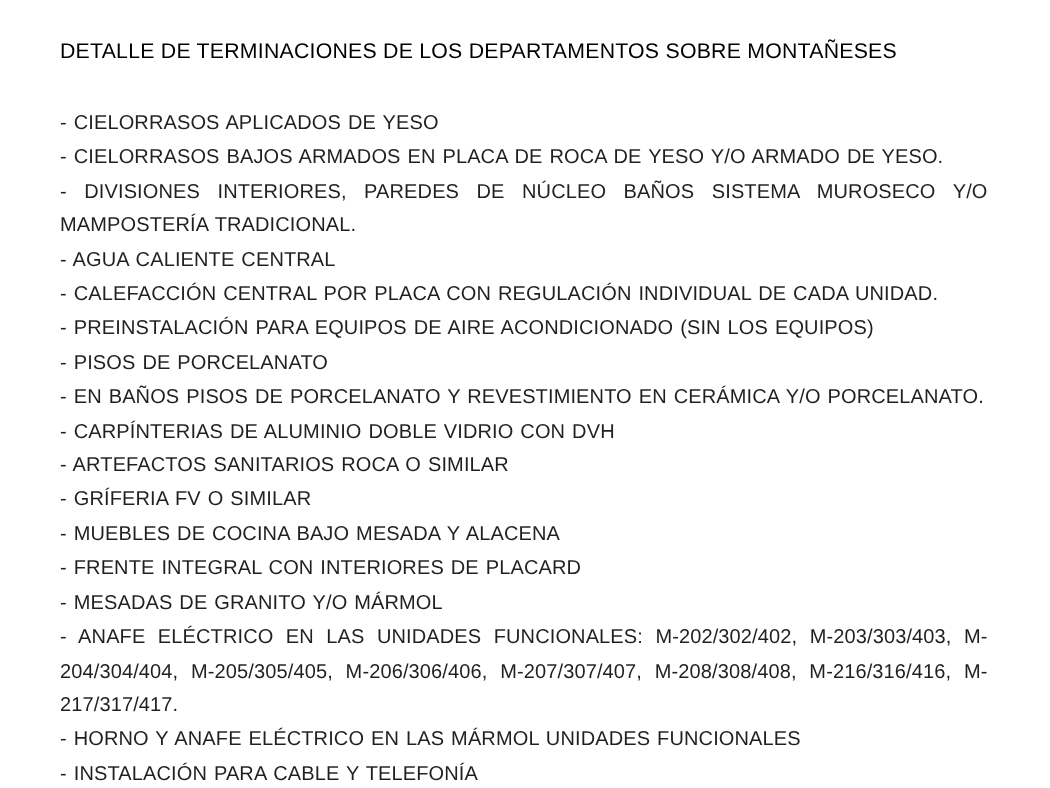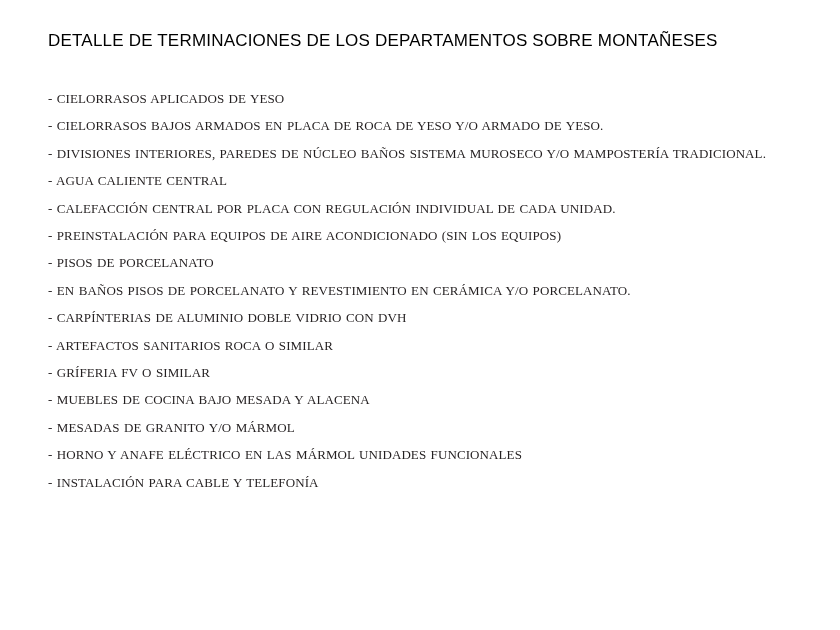--- a/index.html
+++ b/index.html
@@ -18,45 +18,46 @@
     padding: 31px 50px 0 48px;
   }
   .title {
     font-size: 17px;
     font-weight: normal;
     letter-spacing: 0.2px;
     margin: 0 0 34px 0;
     color: #000000;
   }
   .items p.item {
-    font-size: 13px;
+    font-size: 16px;
     line-height: 27.4px;
     margin: 0;
     text-align: justify;
     letter-spacing: 0.1px;
     word-spacing: 1px;
     color: #231f20;
-    font-family: Liberation Serif, serif;
   }
 </style>
 </head>
 <body>
 
 <div class="doc">
   <h1 class="title">DETALLE DE TERMINACIONES DE LOS DEPARTAMENTOS SOBRE MONTAÑESES</h1>
   <div class="items">
       <p class="item">- CIELORRASOS APLICADOS DE YESO</p>
       <p class="item">- CIELORRASOS BAJOS ARMADOS EN PLACA DE ROCA DE YESO Y/O ARMADO DE YESO.</p>
       <p class="item">- DIVISIONES INTERIORES, PAREDES DE NÚCLEO BAÑOS SISTEMA MUROSECO Y/O MAMPOSTERÍA TRADICIONAL.</p>
       <p class="item">- AGUA CALIENTE CENTRAL</p>
       <p class="item">- CALEFACCIÓN CENTRAL POR PLACA CON REGULACIÓN INDIVIDUAL DE CADA UNIDAD.</p>
       <p class="item">- PREINSTALACIÓN PARA EQUIPOS DE AIRE ACONDICIONADO (SIN LOS EQUIPOS)</p>
       <p class="item">- PISOS DE PORCELANATO</p>
       <p class="item">- EN BAÑOS PISOS DE PORCELANATO Y REVESTIMIENTO EN CERÁMICA Y/O PORCELANATO.</p>
       <p class="item">- CARPÍNTERIAS DE ALUMINIO DOBLE VIDRIO CON DVH</p>
       <p class="item">- ARTEFACTOS SANITARIOS ROCA O SIMILAR</p>
       <p class="item">- GRÍFERIA FV O SIMILAR</p>
       <p class="item">- MUEBLES DE COCINA BAJO MESADA Y ALACENA</p>
+      <p class="item">- FRENTE INTEGRAL CON INTERIORES DE PLACARD</p>
       <p class="item">- MESADAS DE GRANITO Y/O MÁRMOL</p>
+      <p class="item">- ANAFE ELÉCTRICO EN LAS UNIDADES FUNCIONALES: M-202/302/402, M-203/303/403, M-204/304/404, M-205/305/405, M-206/306/406, M-207/307/407, M-208/308/408, M-216/316/416, M-217/317/417.</p>
       <p class="item">- HORNO Y ANAFE ELÉCTRICO EN LAS MÁRMOL UNIDADES FUNCIONALES</p>
       <p class="item">- INSTALACIÓN PARA CABLE Y TELEFONÍA</p>
     </div>
 </div>
 
 </body></html>

